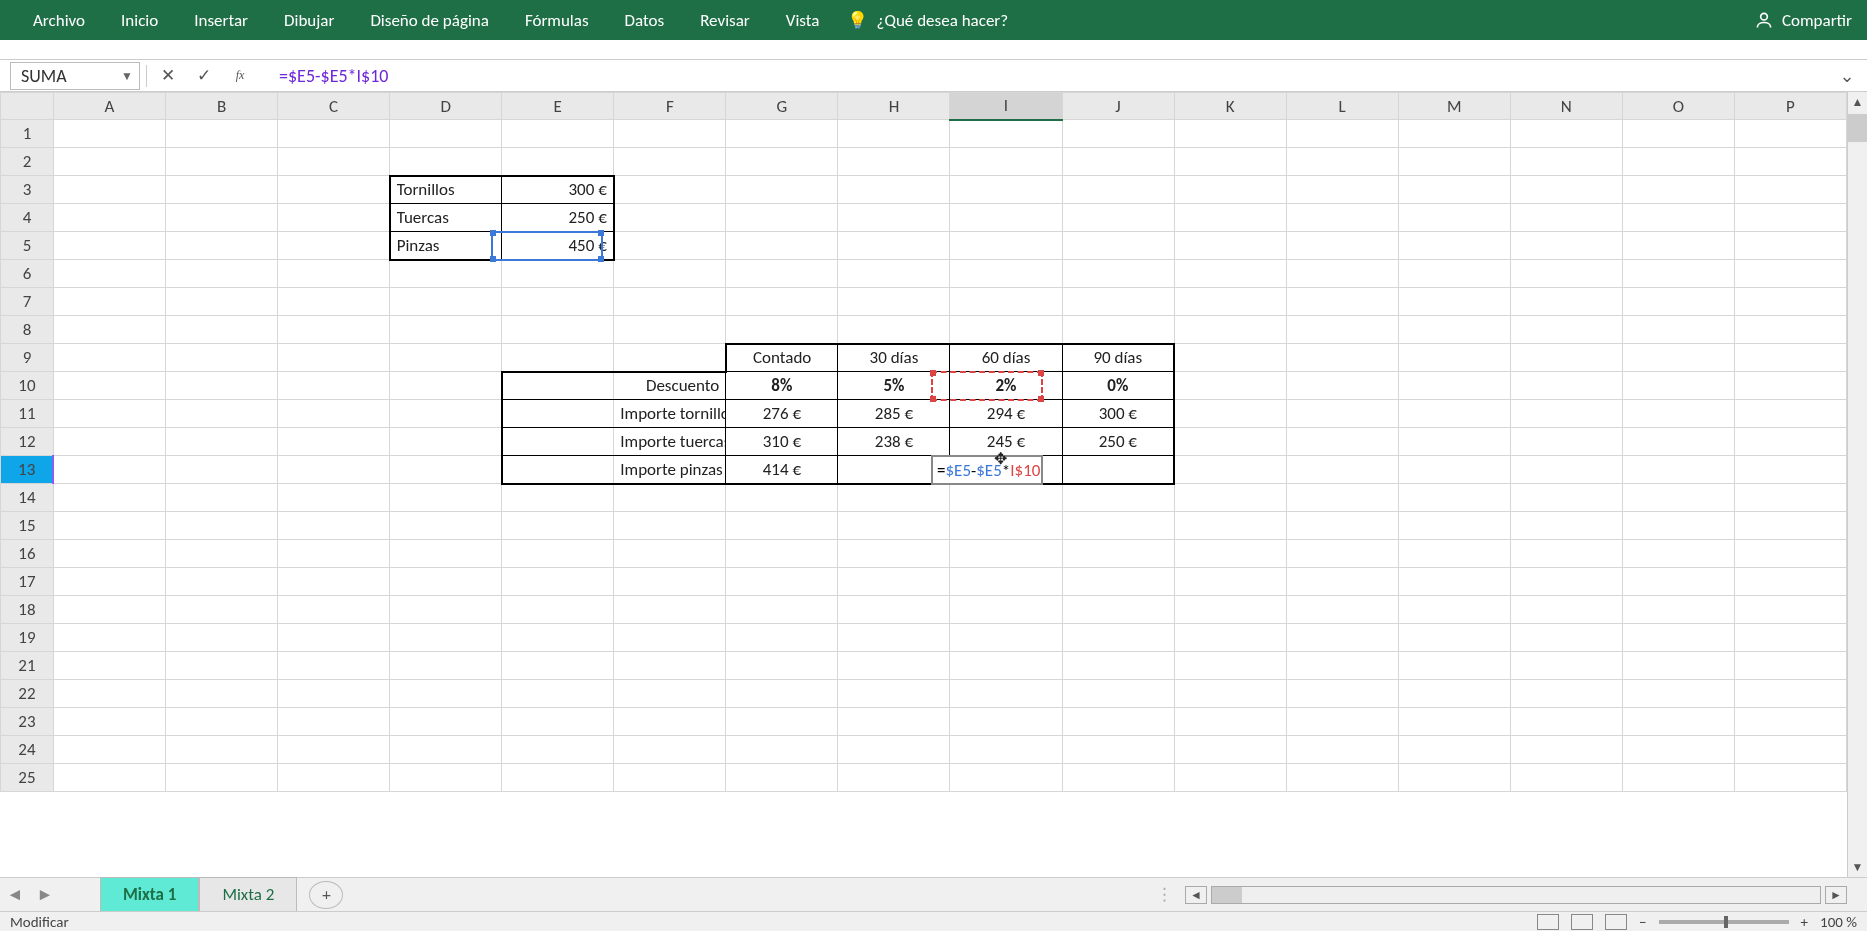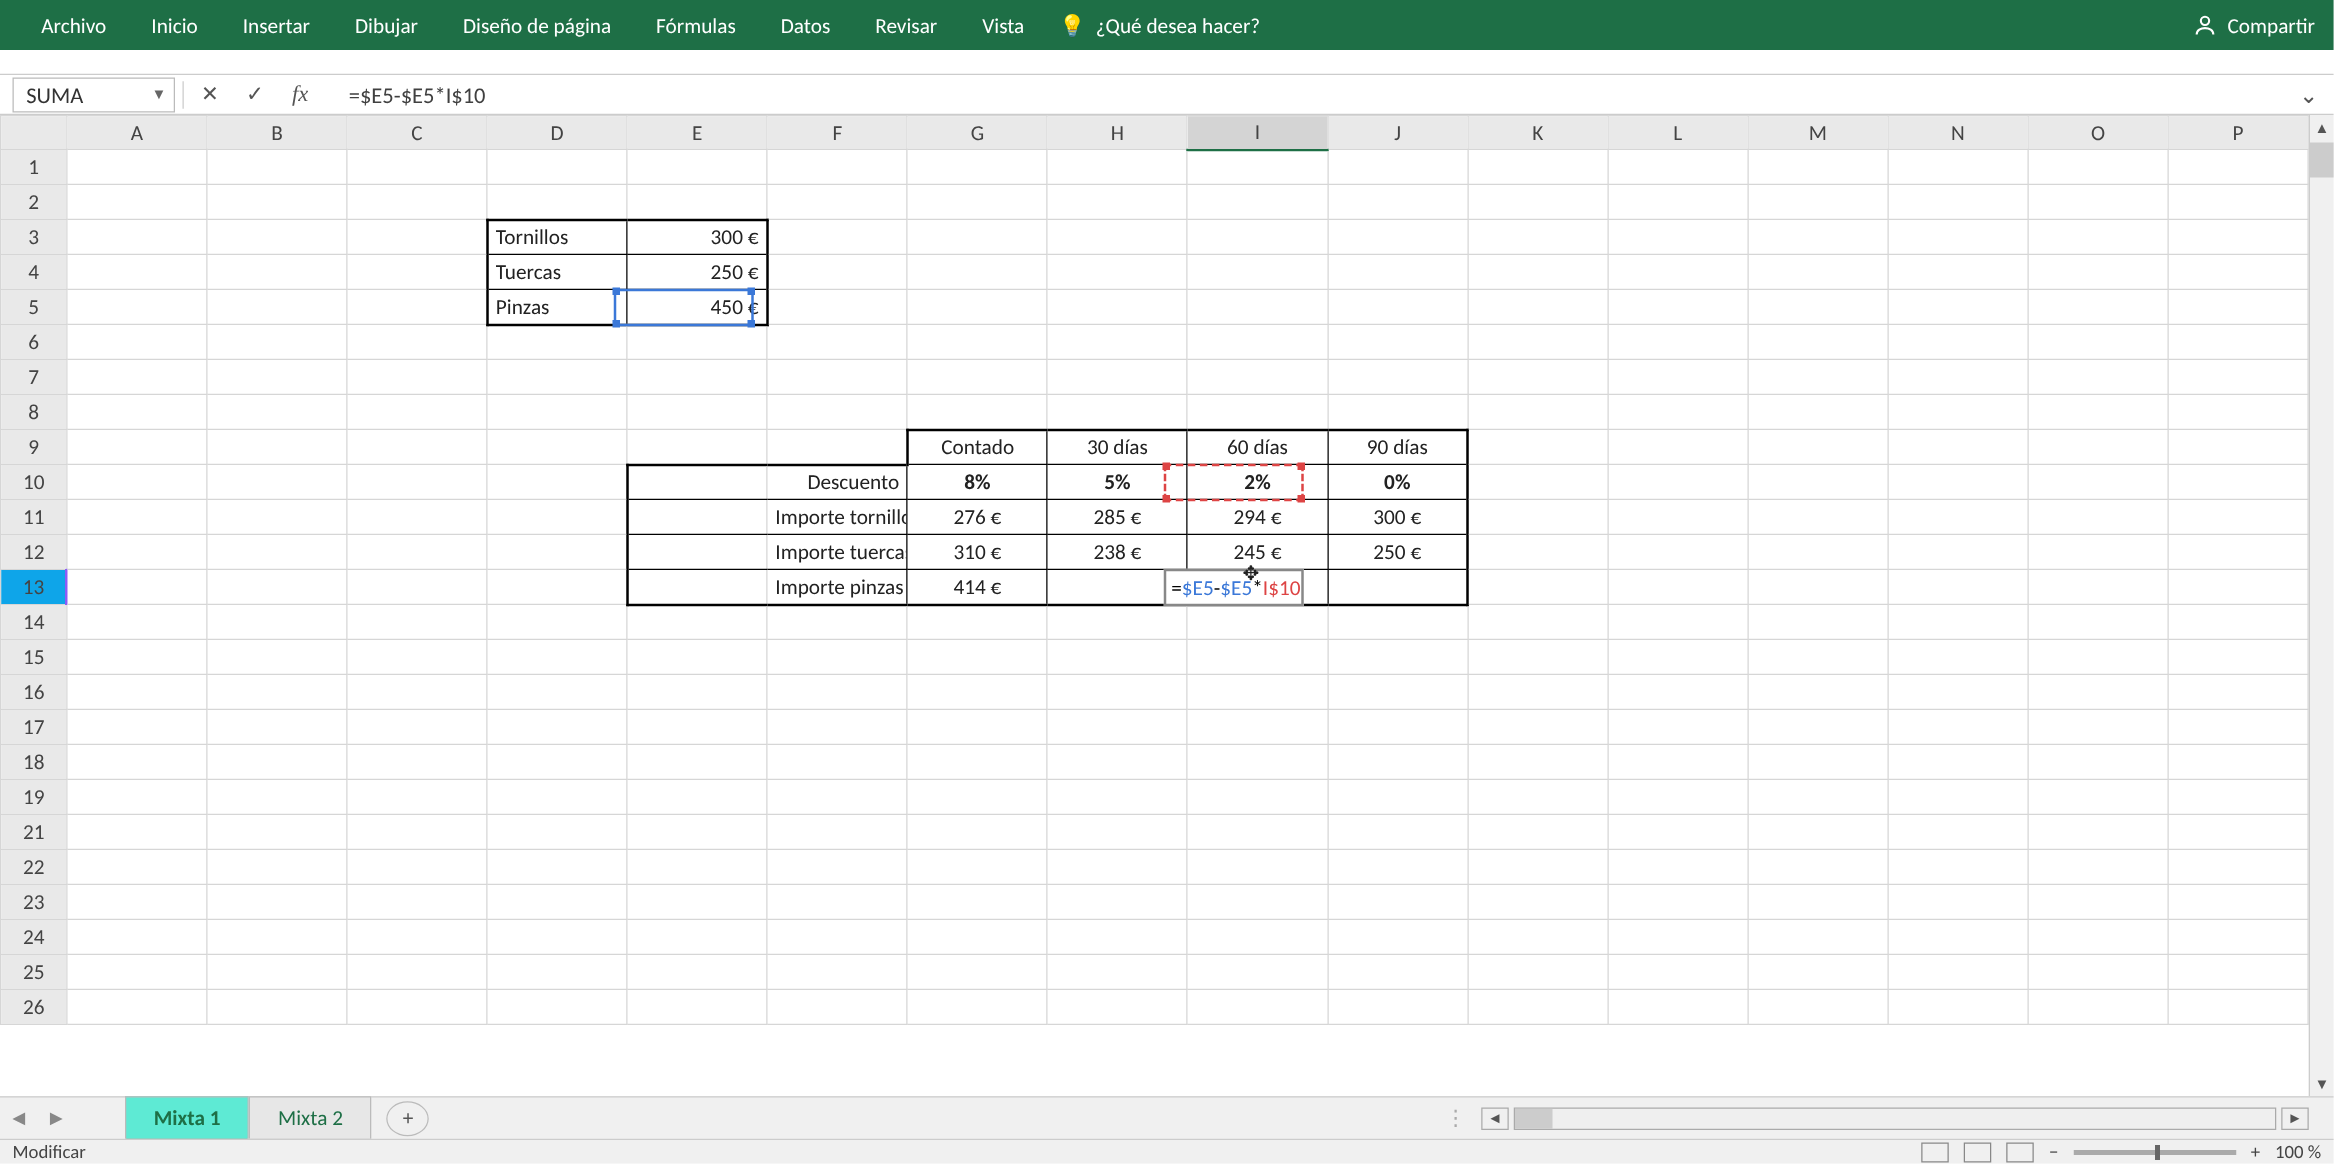--- a/index.html
+++ b/index.html
@@ -15,22 +15,22 @@
 
 
 .ribbon-spacer { height: 20px; background: #fff; border-bottom: 1px solid #ccc; }
 
 
 .formula-row { display: flex; align-items: center; height: 32px; border-bottom: 1px solid #ccc; padding: 0 10px; gap: 6px; font-size: 18px; }
 .namebox { width: 130px; height: 28px; border: 1px solid #bbb; display: flex; align-items: center; justify-content: space-between; padding: 0 6px 0 10px; font-size: 18px; color: #333; }
 .namebox .dd { color: #666; font-size: 12px; }
 .fbar-btn { width: 30px; height: 28px; display: flex; align-items: center; justify-content: center; color: #555; font-size: 17px; }
 .fbar-sep { width: 1px; height: 22px; background: #ccc; }
-.fx { font-style: italic; font-family: "Times New Roman", serif; color: #555; font-size: 18px; }
-.formula-input { flex: 1; padding-left: 18px; font-size: 18px; color: #404040; }
+.fx { font-style: italic; font-family: "Times New Roman", serif; color: #555; font-size: 12px; }
+.formula-input { flex: 1; padding-left: 18px; font-size: 18px; color: #6d28d9; }
 .formula-expand { width: 20px; height: 20px; color: #555; display: flex; align-items: center; justify-content: center; }
 
 
 .grid-wrap { position: relative; background: #fff; }
 .grid { border-collapse: collapse; table-layout: fixed; }
 .grid th, .grid td { border: 1px solid #d6d6d6; font-size: 17px; color: #222; height: 28px; position: relative; }
 .grid th { background: #e9e9e9; font-weight: normal; text-align: center; color: #444; }
 .grid .rowhdr { width: 52px; text-align: center; background: #e9e9e9; }
 .grid th.colhdr { height: 27px; }
 
@@ -697,39 +697,20 @@
           <td></td>
           <td></td>
           <td></td>
           <td></td>
           <td></td>
           <td></td>
           <td></td>
           <td></td>
           <td></td>
         </tr>
-        <tr>
-          <th class="rowhdr">26</th>
-          <td></td>
-          <td></td>
-          <td></td>
-          <td></td>
-          <td></td>
-          <td></td>
-          <td></td>
-          <td></td>
-          <td></td>
-          <td></td>
-          <td></td>
-          <td></td>
-          <td></td>
-          <td></td>
-          <td></td>
-          <td></td>
-        </tr>
       </tbody>
 </table>
 
 <div class="ref-blue" style="left:491px; top:139px; width:112px; height:30px;">
       <span class="c1"></span>
       <span class="c2"></span>
     </div>
 
 <div class="ref-red" style="left:931px; top:279px; width:112px; height:30px;">
       <span class="h1"></span>

